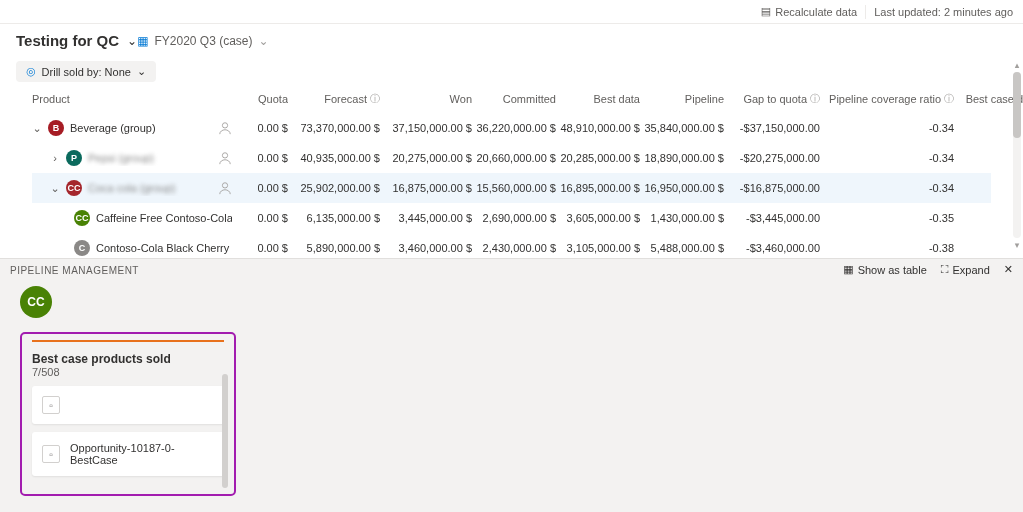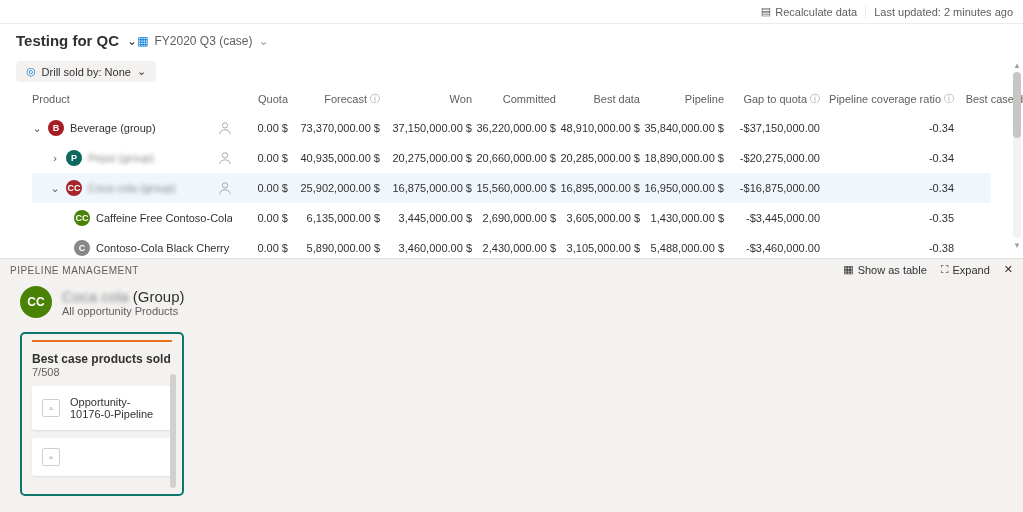--- a/index.html
+++ b/index.html
@@ -29,21 +29,21 @@
 .blur{filter:blur(2px);color:#888}
 .panel{position:absolute;bottom:0;left:0;right:0;background:#f3f2f1;border-top:1px solid #e1dfdd}
 .panel-hdr{display:flex;justify-content:space-between;align-items:flex-end;padding:4px 10px;font-size:10px;letter-spacing:.5px;color:#605e5c}
 .panel-acts{display:flex;gap:14px;align-items:center;font-size:11px;letter-spacing:0}
 .pact{display:flex;align-items:center;gap:4px;cursor:pointer;color:#323130}
 .panel-body{padding:8px 20px 16px;display:flex;align-items:flex-start;gap:18px}
 .detail-hdr{display:flex;align-items:center;gap:10px;padding:6px 20px}
 .avatar{width:32px;height:32px;border-radius:50%;background:#498205;color:#fff;display:flex;align-items:center;justify-content:center;font-size:12px;font-weight:600}
 .detail-t{font-size:15px;color:#323130}
 .detail-s{font-size:11px;color:#605e5c}
-.card-box{border:2px solid #0f766e;border-radius:5px;padding:10px 8px 10px 10px;width:164px;position:relative}
+.card-box{border:2px solid #a21caf;border-radius:5px;padding:10px 8px 10px 10px;width:216px;position:relative}
 .card-box::before{content:"";position:absolute;top:6px;left:10px;right:10px;height:2px;background:#e8711c}
 .card-t{font-size:12px;font-weight:600;margin-top:8px}
 .card-c{font-size:11px;color:#605e5c;margin-bottom:8px}
 .opp{background:#fff;border-radius:3px;padding:10px;margin:8px 0;display:flex;gap:10px;align-items:center;box-shadow:0 1px 2px rgba(0,0,0,.08);font-size:11px;color:#323130}
 .opp-i{width:18px;height:18px;border:1px solid #d2d0ce;border-radius:2px;display:flex;align-items:center;justify-content:center;color:#605e5c;flex-shrink:0;font-size:10px}
 .scroll{position:absolute;right:6px;top:40px;bottom:6px;width:6px;background:#d2d0ce;border-radius:3px}
 .rn{text-align:right}
 .info-i{font-size:10px;color:#a19f9d}
 .vscr{position:absolute;right:2px;top:60px;width:8px;height:190px;display:flex;flex-direction:column;justify-content:space-between;align-items:center;color:#a19f9d;font-size:9px}
 .vscr .th{flex:1;width:8px;background:#f3f2f1;margin:2px 0;border-radius:4px;position:relative}
@@ -222,34 +222,30 @@
           <span>⛶</span>
           <span>Expand</span>
         </div>
       <div class="pact">
           <span>✕</span>
         </div>
     </div>
   </div>
   <div class="detail-hdr">
     <div class="avatar">CC</div>
-    <div>
-      <div class="detail-t"><span class="blur" id="pt1">Coca cola</span><span id="pt2"> (Group)</span></div>
-      <div class="detail-s">All opportunity Products</div>
-    </div>
   </div>
   <div class="panel-body">
     <div class="card-box">
       <div class="scroll"></div>
       <div class="card-t">Best case products sold</div>
       <div class="card-c">7/508</div>
       <div id="opps">
           <div class="opp">
             <div class="opp-i">▫</div>
-            <div>Opportunity-10176-0-Pipeline</div>
           </div>
           <div class="opp">
             <div class="opp-i">▫</div>
+            <div>Opportunity-10187-0-BestCase</div>
           </div>
         </div>
     </div>
   </div>
 </div>
 
 </body></html>

